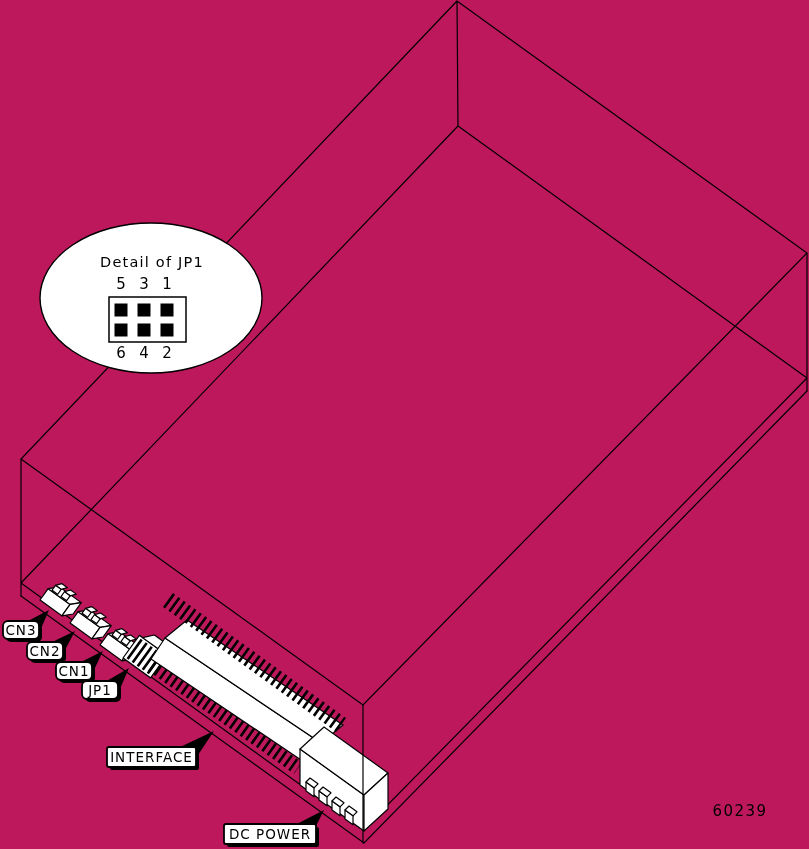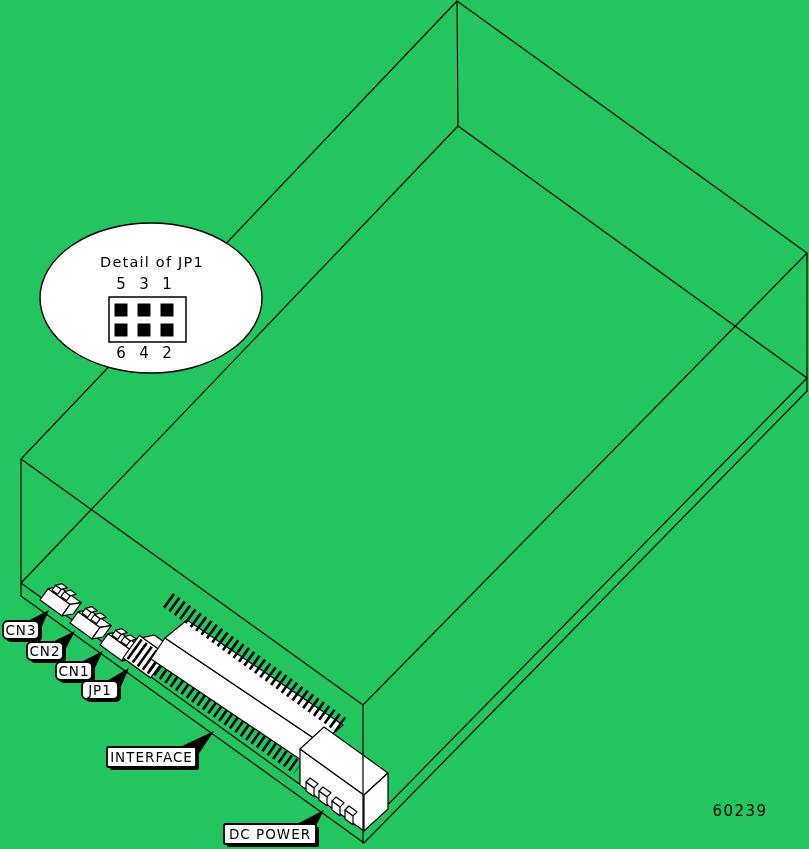--- a/index.html
+++ b/index.html
@@ -1,19 +1,19 @@
 <!DOCTYPE html>
 <html><head>
 <meta charset="utf-8">
 <style>
   html, body { margin: 0; padding: 0; background: #ffffff; }
   #stage {
     position: relative;
     width: 809px; height: 849px;
-    background: #22c55e;
+    background: #be185d;
     overflow: hidden;
     font-family: "DejaVu Sans", sans-serif;
   }
   svg { display: block; }
   .wire   { fill: none; stroke: #000; stroke-width: 1.2; stroke-linecap: round; }
   .part   { fill: #fff; stroke: #000; stroke-width: 1.2; stroke-linejoin: round; }
   .pins   { stroke: #000; fill: none; }
   .blackfill { fill: #000; stroke: none; }
   .callout-box { fill: #fff; stroke: #000; stroke-width: 1.8; }
   .callout-shadow { fill: #000; stroke: none; }

